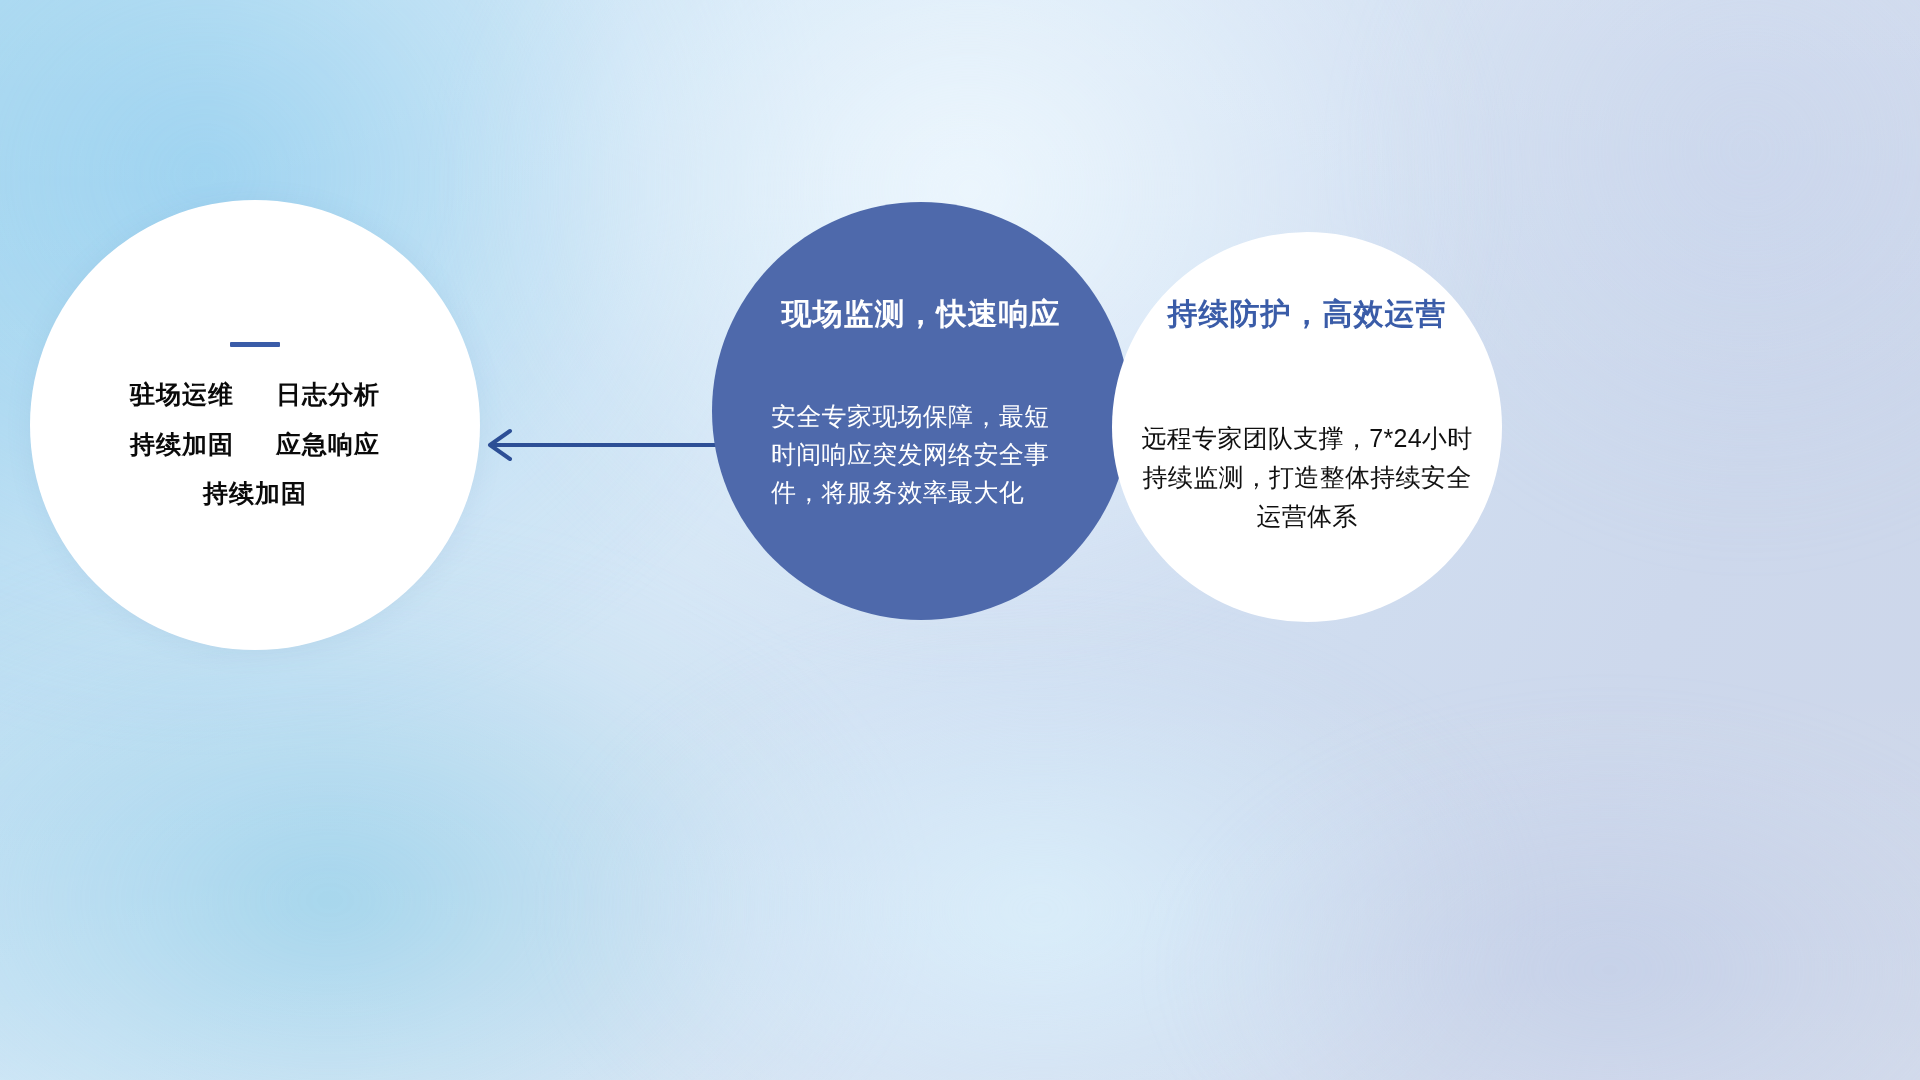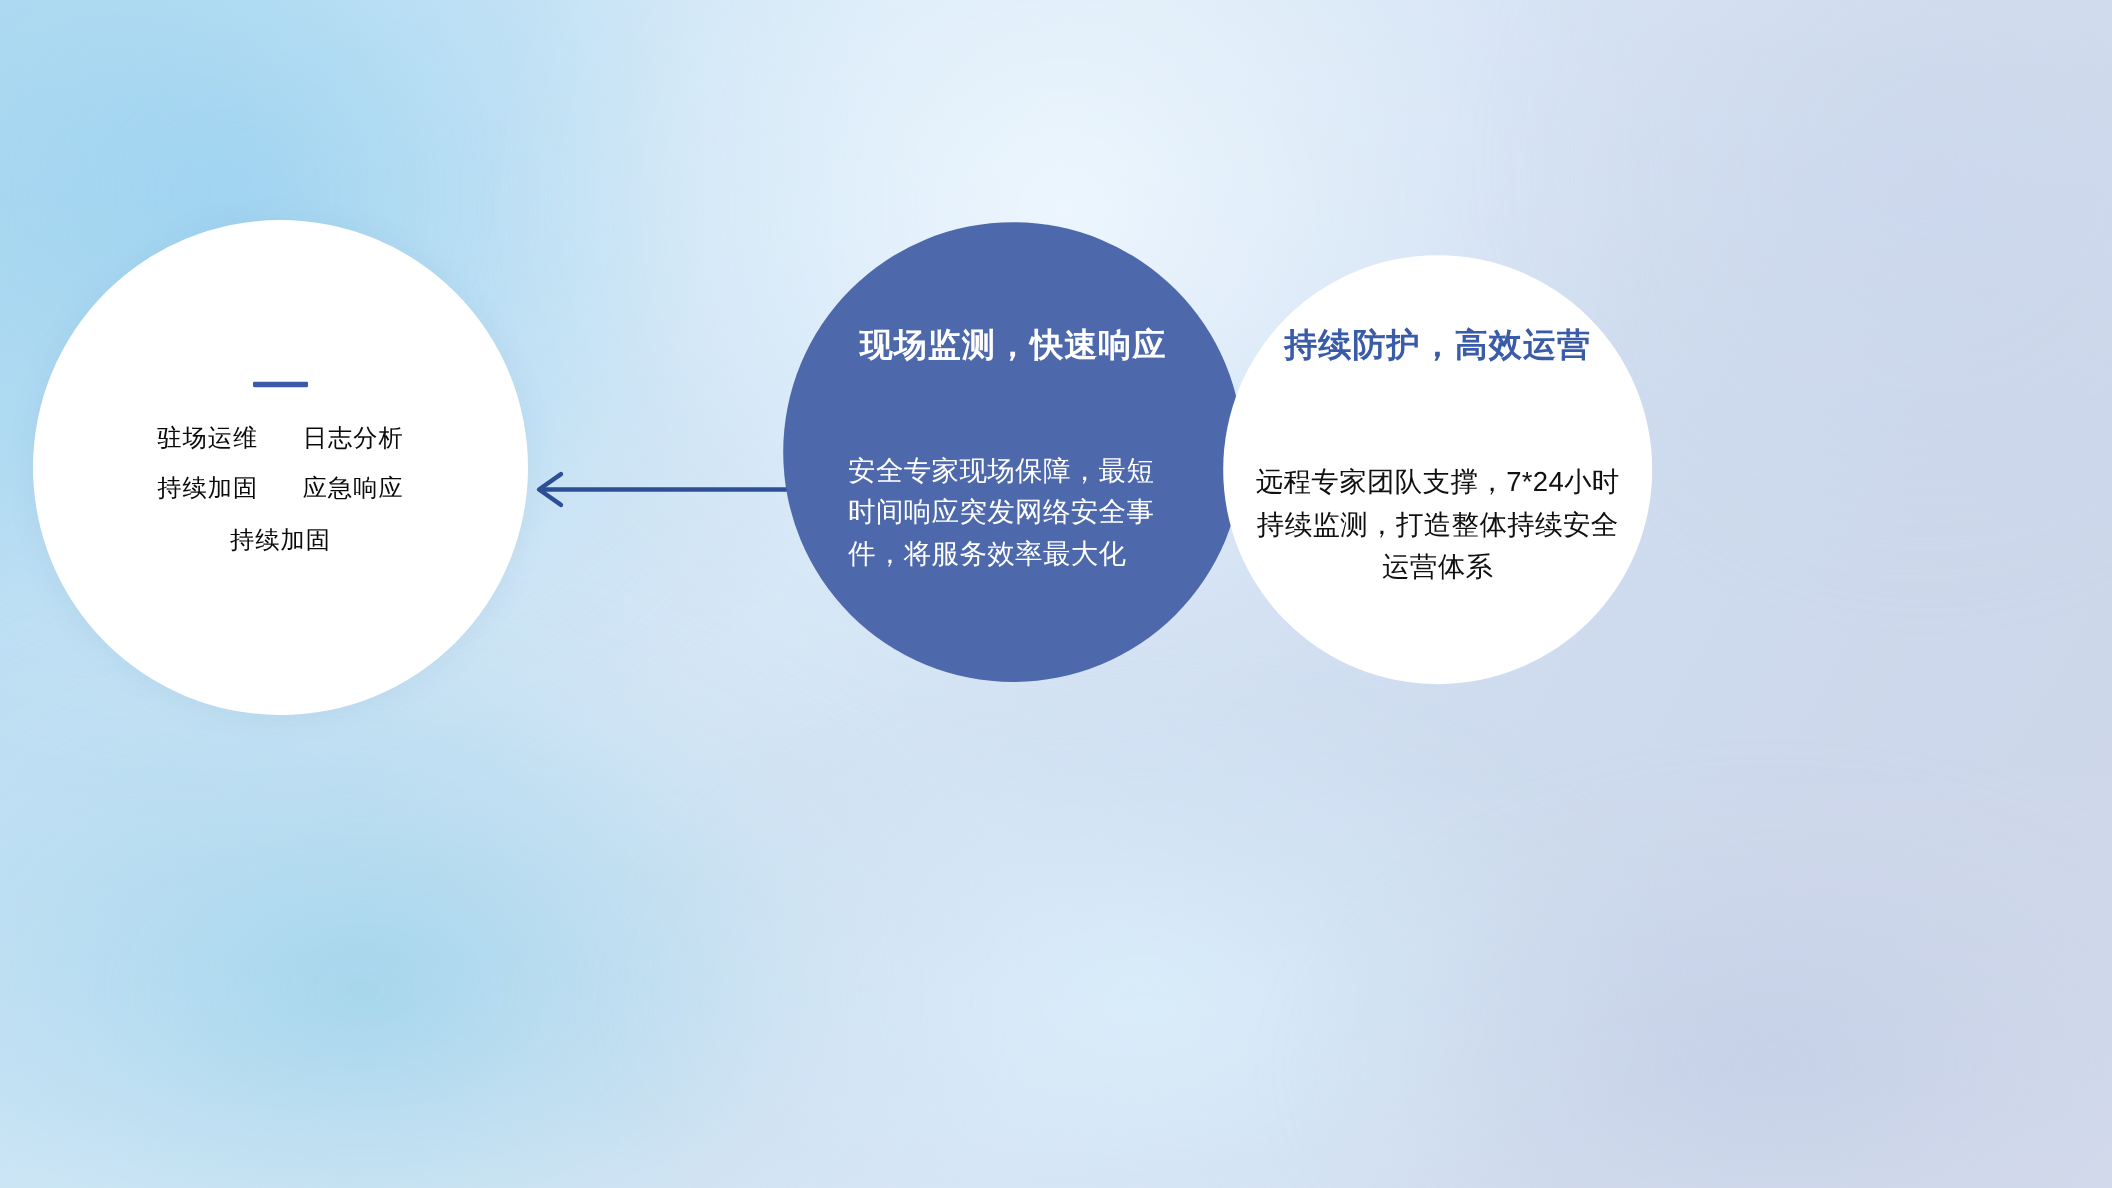--- a/index.html
+++ b/index.html
@@ -150,22 +150,22 @@
     border-radius: 1px;
     margin-bottom: 34px;
   }
   .left-lines {
     display: flex;
     flex-direction: column;
     align-items: center;
     gap: 22px;
   }
   .left-line {
-    font-size: 22px;
-    font-weight: normal;
+    font-size: 25px;
+    font-weight: bold;
     color: #0a0a0a;
     letter-spacing: 1px;
     white-space: nowrap;
     line-height: 1.1;
     text-align: right;
   }
   .left-line .gap {
     display: inline-block;
     width: 26px;
   }
@@ -173,21 +173,20 @@
   .circle-mid {
     left: 712px;
     top: 202px;
     width: 418px;
     height: 418px;
     background: #4e69ab;
     display: flex;
     flex-direction: column;
     align-items: center;
     z-index: 2;
-    gap: 12px;
   }
   .mid-title {
     margin-top: 92px;
     font-size: 30px;
     font-weight: bold;
     color: #ffffff;
     letter-spacing: 1px;
     white-space: nowrap;
     text-align: center;
   }

